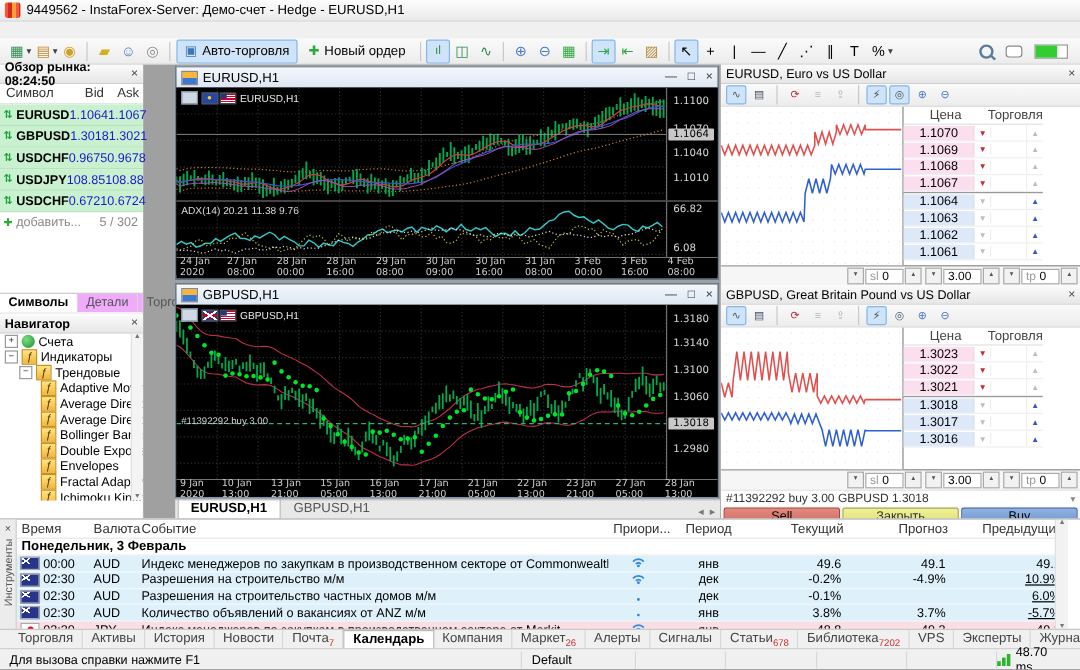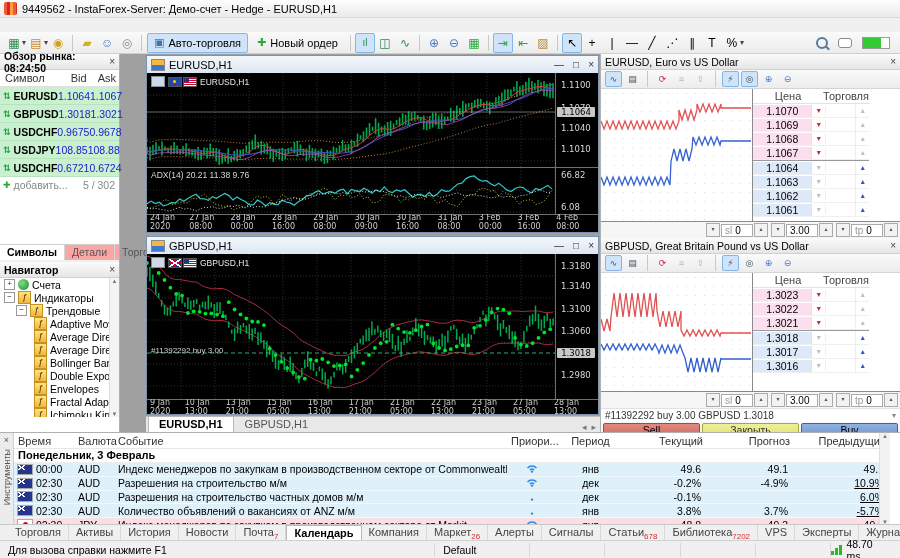--- a/index.html
+++ b/index.html
@@ -37,21 +37,21 @@
   .mw-cols span:nth-child(2){width:38px;text-align:right;}
   .mw-cols span:nth-child(3){width:36px;text-align:right;padding-right:3px;}
   #mw-rows{background:#fff;}
   .mw-row{display:flex;height:17px;align-items:center;background:#c9f0cf;border-bottom:1px solid #b7e4bf;font-size:10.5px;}
   .mw-row .sym{width:62px;padding-left:3px;font-weight:bold;display:flex;align-items:center;gap:3px;}
   .mw-row .ico{color:#1fa33c;font-size:9px;}
   .mw-row .bid,.mw-row .ask{width:38px;text-align:right;color:#1а1acc;color:#1a1acc;}
   .mw-row .ask{width:36px;padding-right:3px;}
   .mw-add{display:flex;height:16px;align-items:center;background:#fff;color:#888;font-size:10.5px;padding-left:3px;gap:3px;}
   .mw-add .cnt{margin-left:auto;padding-right:4px;}
-  .mini-tabs{position:absolute;left:0;bottom:0;width:100%;height:15px;background:#fca5a5;border-top:1px solid #cfcfcf;display:flex;font-size:10.5px;}
+  .mini-tabs{position:absolute;left:0;bottom:0;width:100%;height:15px;background:#f0abfc;border-top:1px solid #cfcfcf;display:flex;font-size:10.5px;}
   .mini-tab{padding:0 7px;line-height:14px;color:#555;border-right:1px solid #d5d5d5;}
   .mini-tab.active{background:#fff;color:#000;font-weight:bold;}
   #mw-wrap{position:absolute;left:0;top:0;width:100%;height:206px;background:#fff;}
   
   #nav-wrap{position:absolute;left:0;top:208px;width:100%;height:170px;background:#fff;}
   .tree{font-size:10.5px;overflow:hidden;height:139px;position:relative;}
   .trow{display:flex;align-items:center;height:13px;gap:3px;}
   .tbox{width:9px;height:9px;border:1px solid #999;background:#fff;font-size:8px;line-height:7px;text-align:center;color:#333;flex:0 0 9px;}
   .fico{width:11px;height:11px;background:linear-gradient(#ffe680,#f0b63c);border:1px solid #c89020;font-size:9px;font-style:italic;
         line-height:10px;text-align:center;color:#503000;flex:0 0 11px;}

